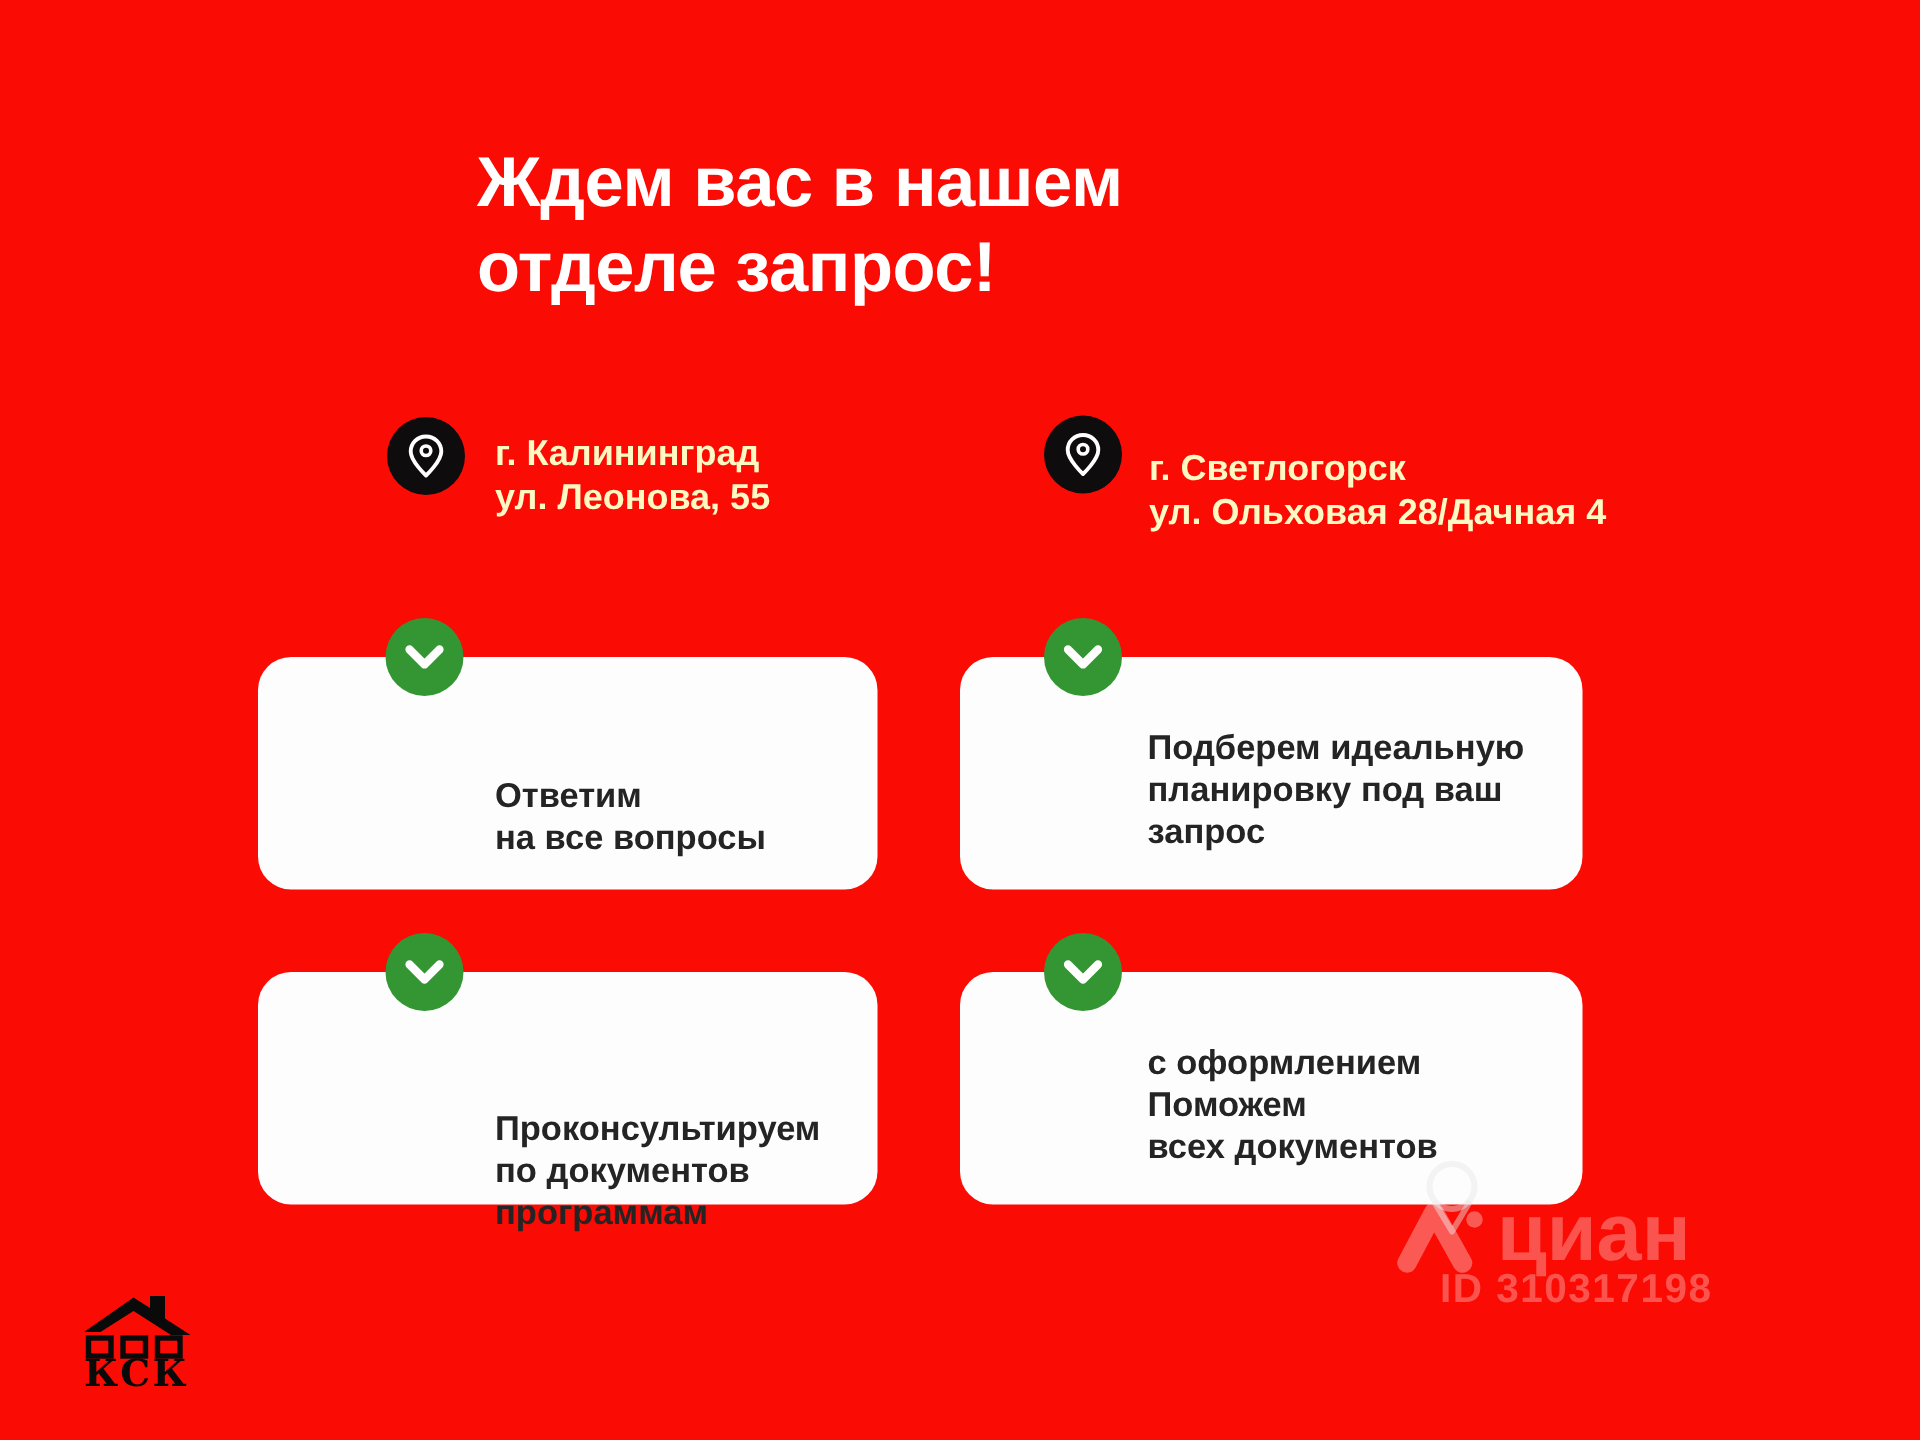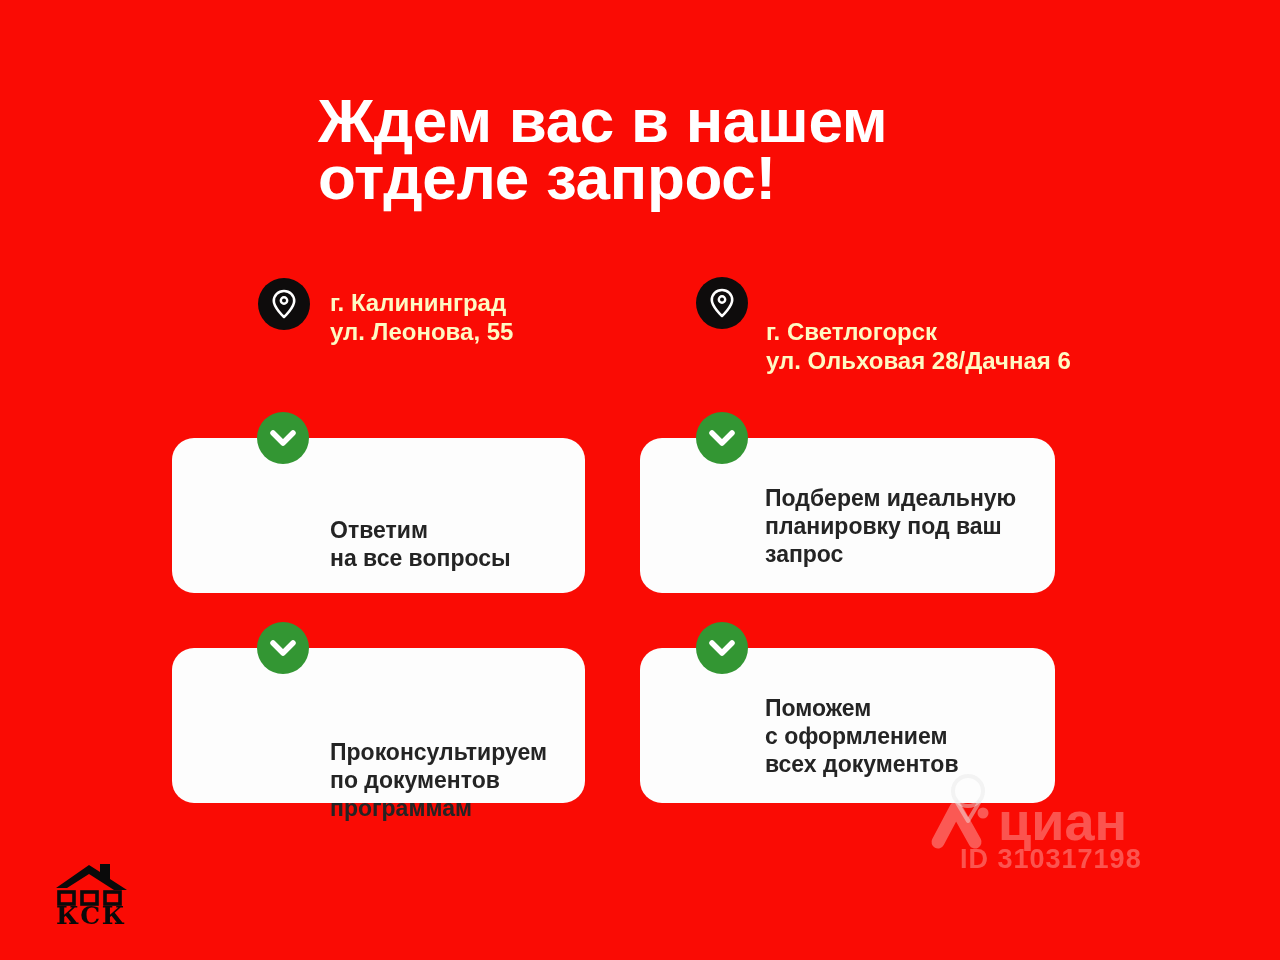--- a/index.html
+++ b/index.html
@@ -4,37 +4,37 @@
 <style>
   html,body { margin:0; padding:0; background:#333; }
   .canvas {
     position:relative; width:1280px; height:960px; overflow:hidden;
     background:#fa0b04;
     font-family:"Liberation Sans", sans-serif;
   }
   
   .title {
     position:absolute; left:318px; top:92px;
-    color:#ffffff; font-size:62px; font-weight:700;
+    color:#ffffff; font-size:47px; font-weight:700;
     line-height:57px; letter-spacing:-0.3px;
   }
   .title span { display:block; }
 
   
   .loc-circle {
     position:absolute; width:52px; height:52px; border-radius:50%;
     background:#0e0c0c; display:flex; align-items:center; justify-content:center;
   }
   .loc-circle.p1 { left:258px; top:278px; }
   .loc-circle.p2 { left:696px; top:277px; }
   .loc-text {
     position:absolute; color:#fef9c3; font-size:24px; font-weight:700; line-height:29px;
   }
   .loc-text.t1 { left:330px; top:288px; }
-  .loc-text.t2 { left:766px; top:298px;margin-top:19px; }
+  .loc-text.t2 { left:766px; top:298px; }
   .loc-text span { display:block; }
 
   
   .card {
     position:absolute; background:#fdfdfd; border-radius:22px;
     width:413px; height:155px;
   }
   .card.c1 { left:172px; top:438px; }
   .card.c2 { left:640px; top:438px; width:415px; }
   .card.c3 { left:172px; top:648px; }
@@ -88,21 +88,21 @@
   <div class="loc-circle p2">
     <span style="display:flex;">
       <svg width="26" height="30" viewBox="0 0 26 30">
         <path d="M13 2 C7.2 2 2.8 6.4 2.8 12 C2.8 18.5 13 28 13 28 C13 28 23.2 18.5 23.2 12 C23.2 6.4 18.8 2 13 2 Z" fill="none" stroke="#ffffff" stroke-width="2.6" stroke-linejoin="round"></path>
         <circle cx="13" cy="11.5" r="3.2" fill="none" stroke="#ffffff" stroke-width="2.4"></circle>
       </svg>
     </span>
   </div>
   <div class="loc-text t2">
     <span>г. Светлогорск</span>
-    <span>ул. Ольховая 28/Дачная 6</span>
+    <span>ул. Ольховая 28/Дачная 4</span>
   </div>
 
   <div class="card c2">
     <div class="badge col-right">
       <span style="display:flex;">
         <svg width="52" height="52" viewBox="0 0 52 52">
           <polyline points="16,21 26,31 36,21" fill="none" stroke="#ffffff" stroke-width="5.5" stroke-linecap="round" stroke-linejoin="round"></polyline>
         </svg>
       </span>
     </div>
@@ -144,22 +144,22 @@
 
   <div class="card c4">
     <div class="badge col-right">
       <span style="display:flex;">
         <svg width="52" height="52" viewBox="0 0 52 52">
           <polyline points="16,21 26,31 36,21" fill="none" stroke="#ffffff" stroke-width="5.5" stroke-linecap="round" stroke-linejoin="round"></polyline>
         </svg>
       </span>
     </div>
     <div class="card-text">
+      <span>с оформлением</span>
       <span>Поможем</span>
-      <span>с оформлением</span>
       <span>всех документов</span>
     </div>
   </div>
 
   <div class="ksk-logo">
     <svg width="72" height="66" viewBox="0 0 72 66">
       <g>
         <path d="M0 27 L33 4 L44 11 L44 3 L54 3 L54 18 L71 29 L58 29 L33 13 L11 27 Z" fill="#0a0a0a"></path>
         <rect x="3" y="31" width="15" height="12" fill="none" stroke="#0a0a0a" stroke-width="3.6"></rect>
         <rect x="26" y="31" width="15" height="12" fill="none" stroke="#0a0a0a" stroke-width="3.6"></rect>

